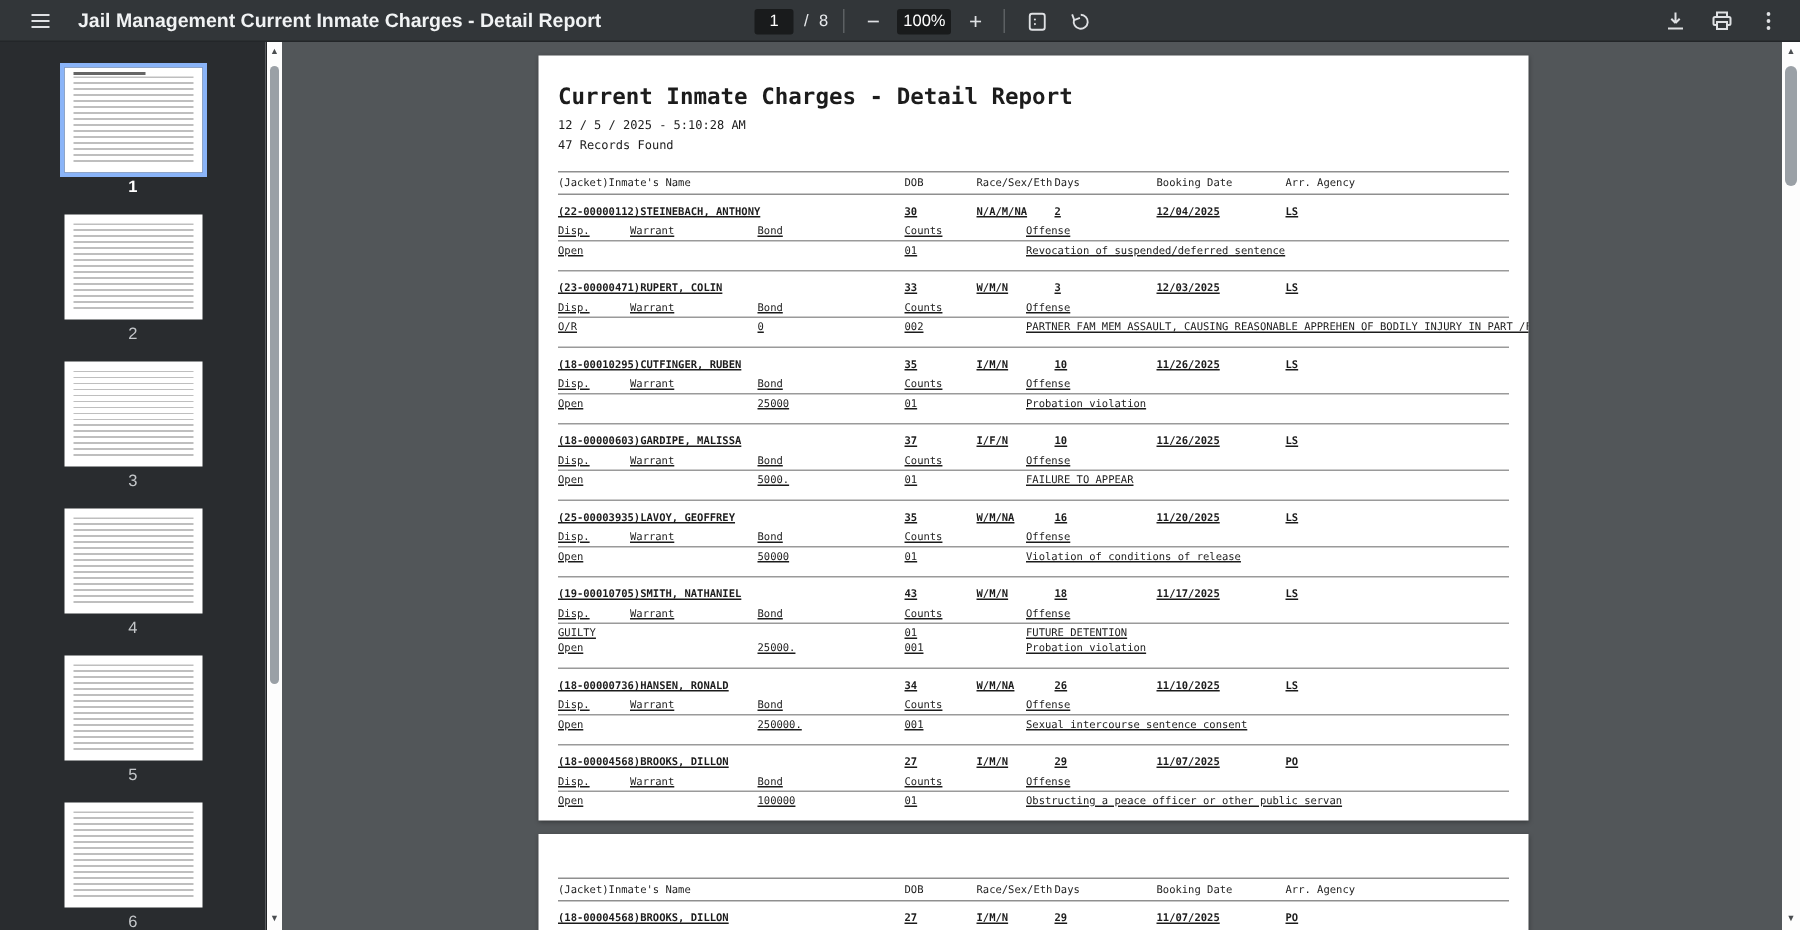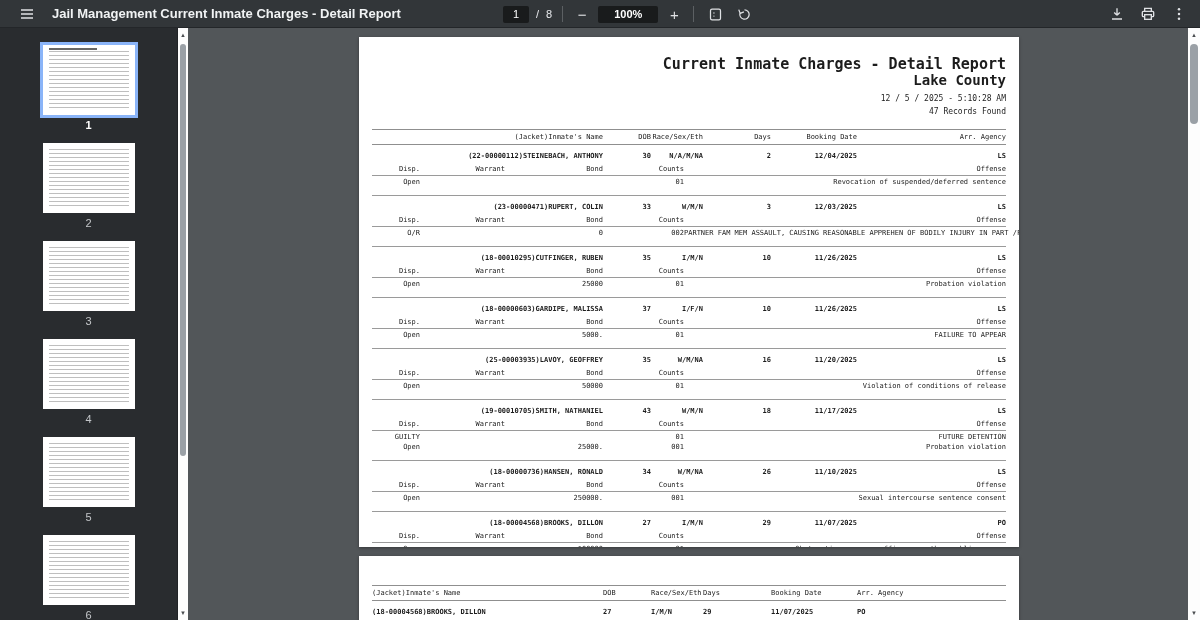--- a/index.html
+++ b/index.html
@@ -14,21 +14,21 @@
   .tb-title { font-size:13px; font-weight:bold; color:#f1f3f4; white-space:nowrap; }
   .tb-center { position:absolute; left:503px; top:0; height:28px; display:flex; align-items:center; gap:7px; }
   .tb-right { position:absolute; right:10px; top:0; height:28px; display:flex; align-items:center; gap:9px; }
   .tb-btn { background:none; border:none; color:#dfe1e4; width:22px; height:22px; display:flex;
             align-items:center; justify-content:center; cursor:pointer; padding:0; }
   .tb-btn svg { display:block; }
   .page-input { width:26px; height:17px; background:#191b1c; border:none; border-radius:2px;
                 color:#fff; font-size:11px; text-align:center; font-family:"Liberation Sans",sans-serif; }
   .page-sep, .page-count { font-size:11px; color:#e8eaed; }
   .zoom-box { min-width:36px; height:17px; background:#191b1c; border-radius:2px; color:#fff;
-              font-size:11px; display:flex; align-items:center; justify-content:center; padding:0 16px;font-weight:bold; }
+              font-size:11px; display:flex; align-items:center; justify-content:center; padding:0 4px; }
   .zoom-btn { font-size:15px; line-height:1; width:18px; }
   .tb-divider { width:1px; height:16px; background:#5c6063; margin:0 3px; }
 
   
   .content { display:flex; height:592px; }
 
   
   .sidebar { position:relative; width:188px; background:#292c2f; flex:0 0 188px; overflow:hidden; }
   .thumb-list { position:absolute; left:0; top:0; width:177px; height:592px; overflow:hidden;
                 display:flex; flex-direction:column; align-items:center; padding-top:17px; }
@@ -49,37 +49,37 @@
               justify-content:center; font-size:6px; color:#4a4d50; cursor:pointer; background:#fdfdfd; }
   .sb-arrow.up { top:0; } .sb-arrow.down { bottom:0; }
   .sb-thumb { position:absolute; left:2px; right:2px; background:#9aa0a6; border-radius:4px; cursor:pointer; }
   .side-sb .sb-thumb { top:16px; height:412px; }
   .main-sb .sb-thumb { top:16px; height:80px; }
 
   
   .viewer { position:relative; flex:1; background:#525659; overflow:hidden; }
   .doc-page { position:absolute; left:171px; width:660px; height:510px; background:#ffffff;
               overflow:hidden; box-shadow:0 1px 3px rgba(0,0,0,.35); }
-  .doc-page.p1 { top:9px;text-align:right; }
+  .doc-page.p1 { top:9px; }
   .doc-page.p2 { top:528px; }
   .page-inner { padding:20px 13px 0 13px; font-family:"DejaVu Sans Mono", monospace; color:#1c1c1c; }
   .p2 .page-inner { padding-top:29px; }
 
   .doc-title { font-size:15px; font-weight:bold; line-height:1.05; white-space:nowrap; }
   .doc-subtitle { font-size:14px; font-weight:bold; line-height:1.1; white-space:nowrap; }
   .doc-datetime { font-size:8px; margin-top:6px; white-space:nowrap; }
   .doc-records-found { font-size:8px; margin-top:4px; white-space:nowrap; }
 
   .report-table { margin-top:13px; }
   .p2 .report-table { margin-top:0; }
   .mrow { display:grid; grid-template-columns:231px 48px 52px 68px 86px 1fr; font-size:7px; }
   .srow { display:grid; grid-template-columns:48px 85px 98px 81px 1fr; font-size:7px; }
   .mrow > div, .srow > div { white-space:nowrap; }
   .col-head { border-top:1px solid #8f8f8f; border-bottom:1px solid #8f8f8f; padding:3px 0; color:#222; }
-  .record { margin-top:7px; }
+  .record { margin-top:7px;text-decoration:underline; }
   .record.with-sep { border-bottom:1px solid #9a9a9a; padding-bottom:9px; }
   .name-row { font-weight:bold; margin-bottom:5px; }
   .sub-head { border-bottom:1px solid #9a9a9a; padding-bottom:2px; color:#222; }
   .charge-row { padding-top:2px; }
 </style>
 </head>
 <body>
 
 <div class="app-root">
 
@@ -186,21 +186,20 @@
         <div class="sb-arrow up">▲</div>
         <div class="sb-thumb"></div>
         <div class="sb-arrow down">▼</div>
       </div>
     </aside>
 
     <main class="viewer">
       <div class="doc-page p1">
           <div class="page-inner">
             <div class="doc-title">Current Inmate Charges - Detail Report</div>
-            <div class="doc-subtitle">Lake County</div>
             <div class="doc-datetime">12 / 5 / 2025 - 5:10:28 AM</div>
             <div class="doc-records-found">47 Records Found</div>
             <div class="report-table">
               <div class="mrow col-head">
                 <div>(Jacket)Inmate's Name</div>
                 <div>DOB</div>
                 <div>Race/Sex/Eth</div>
                 <div>Days</div>
                 <div>Booking Date</div>
                 <div>Arr. Agency</div>

